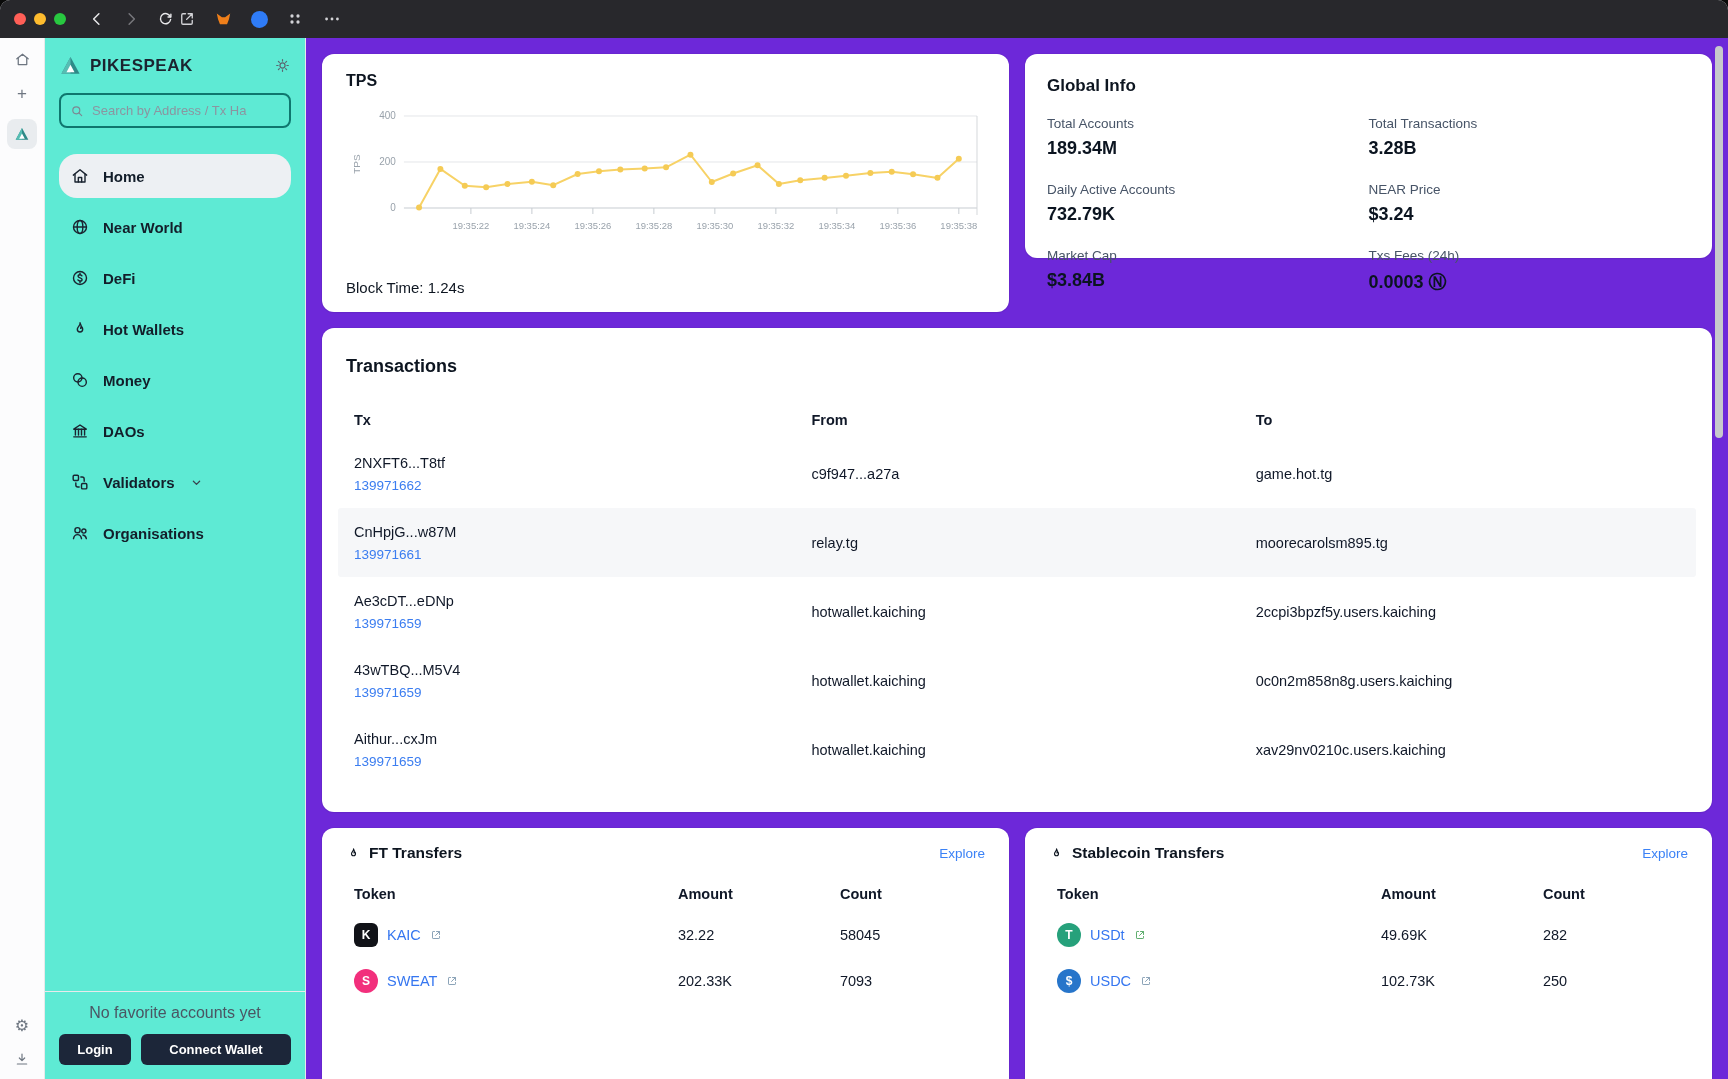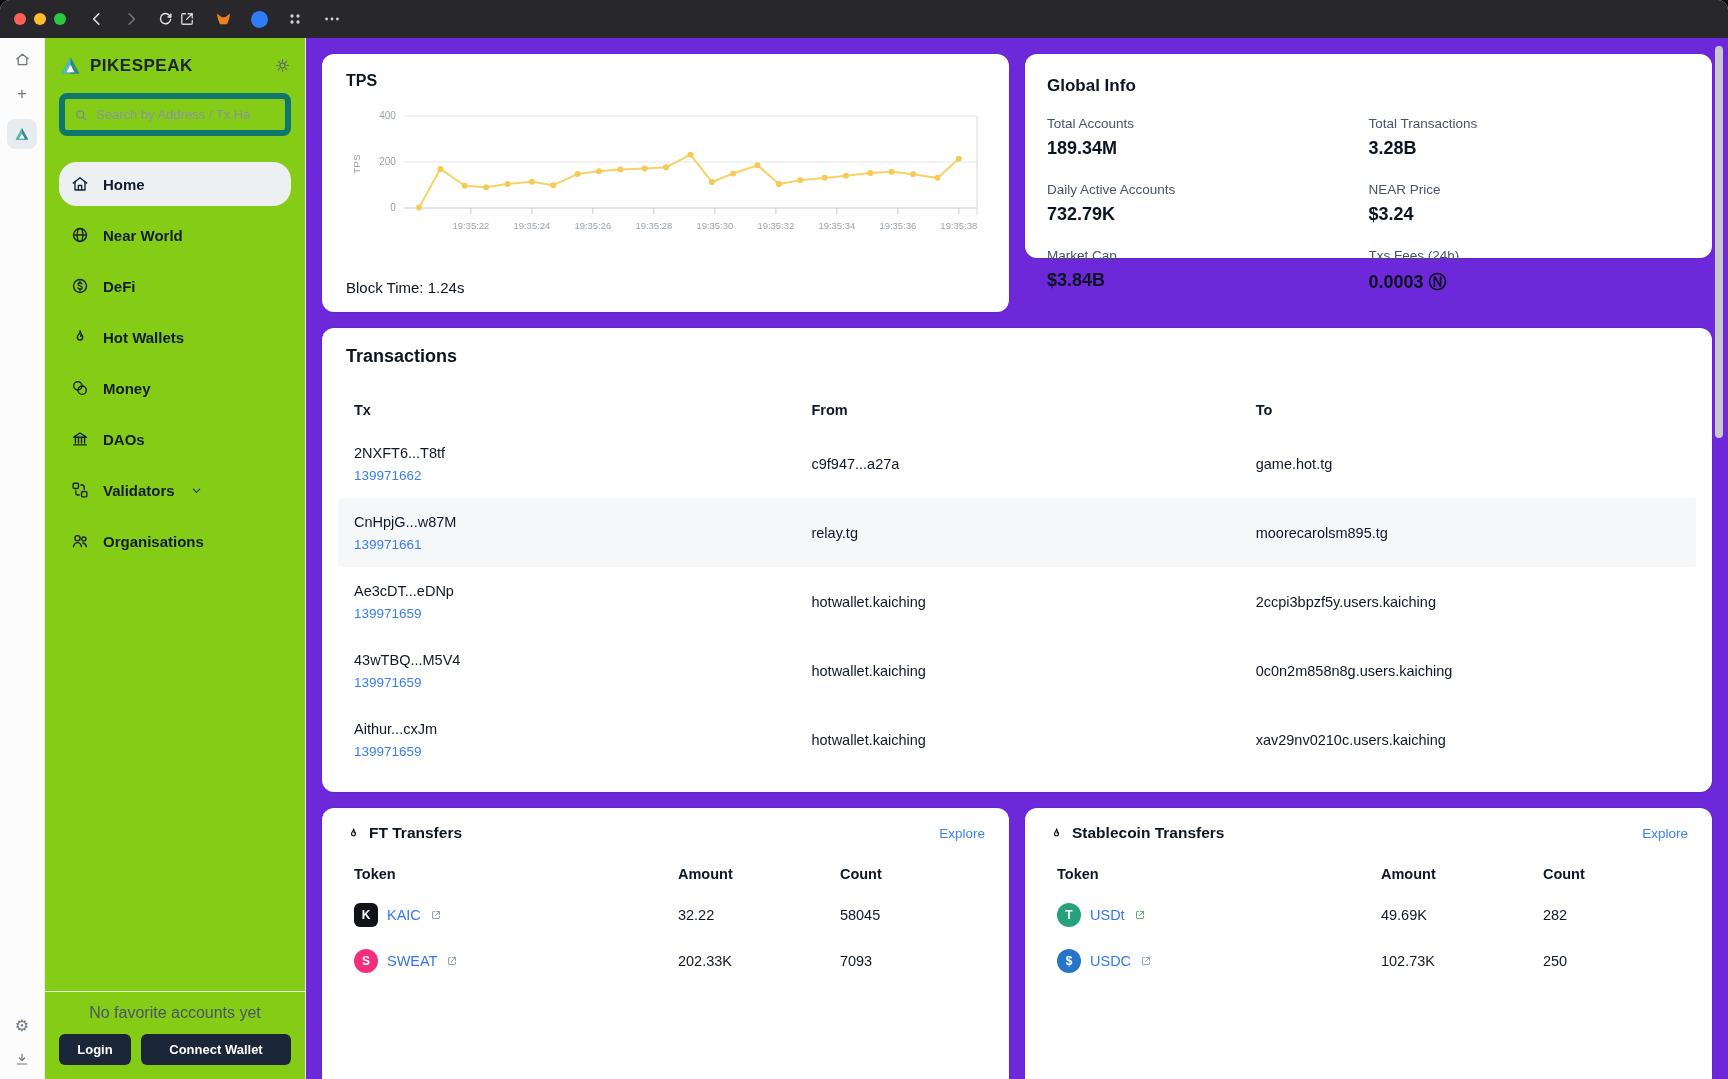--- a/index.html
+++ b/index.html
@@ -22,25 +22,25 @@
 
   
   .content{flex:1;display:flex;min-height:0;}
   .tabstrip{width:44px;background:#fcfcfd;border-right:1px solid #e7e9eb;display:flex;flex-direction:column;align-items:center;
     padding:13px 0 12px;gap:17px;color:#6e7681}
   .tabstrip .apptile{width:30px;height:30px;border-radius:8px;background:#e9ecef;display:flex;align-items:center;justify-content:center;cursor:pointer}
   .tabstrip .spacer{flex:1}
   .glyph-btn{font-size:17px;line-height:1;cursor:pointer;color:#6e7681}
 
   
-  .sidebar{width:232px;flex:0 0 232px;background:#84cc16;border-right:1px solid #e7e9eb;display:flex;flex-direction:column;padding:0 14px;}
+  .sidebar{width:232px;flex:0 0 232px;background:#5eead4;border-right:1px solid #e7e9eb;display:flex;flex-direction:column;padding:0 14px;}
   .logo-row{display:flex;align-items:center;margin-top:16px;gap:8px}
   .brand{font-size:17px;font-weight:700;color:#1b2430;letter-spacing:.5px}
   .theme-btn{margin-left:auto;color:#5b6570;cursor:pointer;display:flex}
-  .search{margin-top:16px;height:31px;border:6px solid #0f766e;border-radius:8px;display:flex;align-items:center;padding:0 9px;gap:6px;color:#7d8792}
+  .search{margin-top:16px;height:31px;border:2px solid #0f766e;border-radius:8px;display:flex;align-items:center;padding:0 9px;gap:6px;color:#7d8792}
   .search input{border:0;outline:0;flex:1;min-width:0;font-size:13px;color:#333;background:transparent;font-family:inherit}
   .search input::placeholder{color:#8b95a0}
   .nav{margin-top:26px;display:flex;flex-direction:column;gap:7px}
   .nav-item{height:44px;display:flex;align-items:center;gap:13px;padding:0 11px;border-radius:18px;color:#131e2a;
     font-size:15px;font-weight:600;cursor:pointer}
   .nav-item.active{background:#edf0f3}
   .nav-ic{display:flex;color:#1a2430}
   .chev{display:flex;color:#39434e;margin-left:1px}
   .sb-bottom{margin-top:auto;border-top:1px solid #e8eaec;margin:auto -14px 0;padding:12px 14px 14px;}
   .fav-note{text-align:center;font-size:16px;color:#4b5563;margin-bottom:12px}
@@ -60,21 +60,21 @@
   #tps-chart{flex:1;margin-top:8px;min-height:0}
   #tps-svg{width:100%;height:152px;display:block}
   .block-time{font-size:15px;color:#0d1520}
 
   .global-card{height:204px;padding:22px;box-sizing:border-box}
   .gi-title{font-size:17px;margin-bottom:20px}
   .gi-grid{display:grid;grid-template-columns:1fr 1fr;row-gap:23px}
   .stat-label{font-size:13.5px;color:#475467;margin-bottom:7px}
   .stat-value{font-size:18px;font-weight:700;color:#0b1420}
 
-  .tx-card{height:486px;padding:18px 24px;box-sizing:border-box}
+  .tx-card{height:486px;padding:28px 24px;box-sizing:border-box}
   .tx-title{font-size:18px;margin-bottom:24px}
   .tx-head,.tx-row{display:grid;grid-template-columns:34.5% 33.5% 32%;align-items:center;padding:0 16px;margin:0 -8px;}
   .tx-head{font-size:14.5px;font-weight:700;color:#101828;height:38px}
   .tx-row{height:69px;border-radius:3px}
   .tx-row.alt{background:#f6f7f9}
   .tx-hash{font-size:14.5px;color:#101828}
   .tx-block{font-size:13.5px;color:#3b7df0;margin-top:7px;cursor:pointer;width:max-content}
   .tx-cell{font-size:14.5px;color:#101828}
 
   .token-card{height:300px;padding:16px 24px;box-sizing:border-box}

